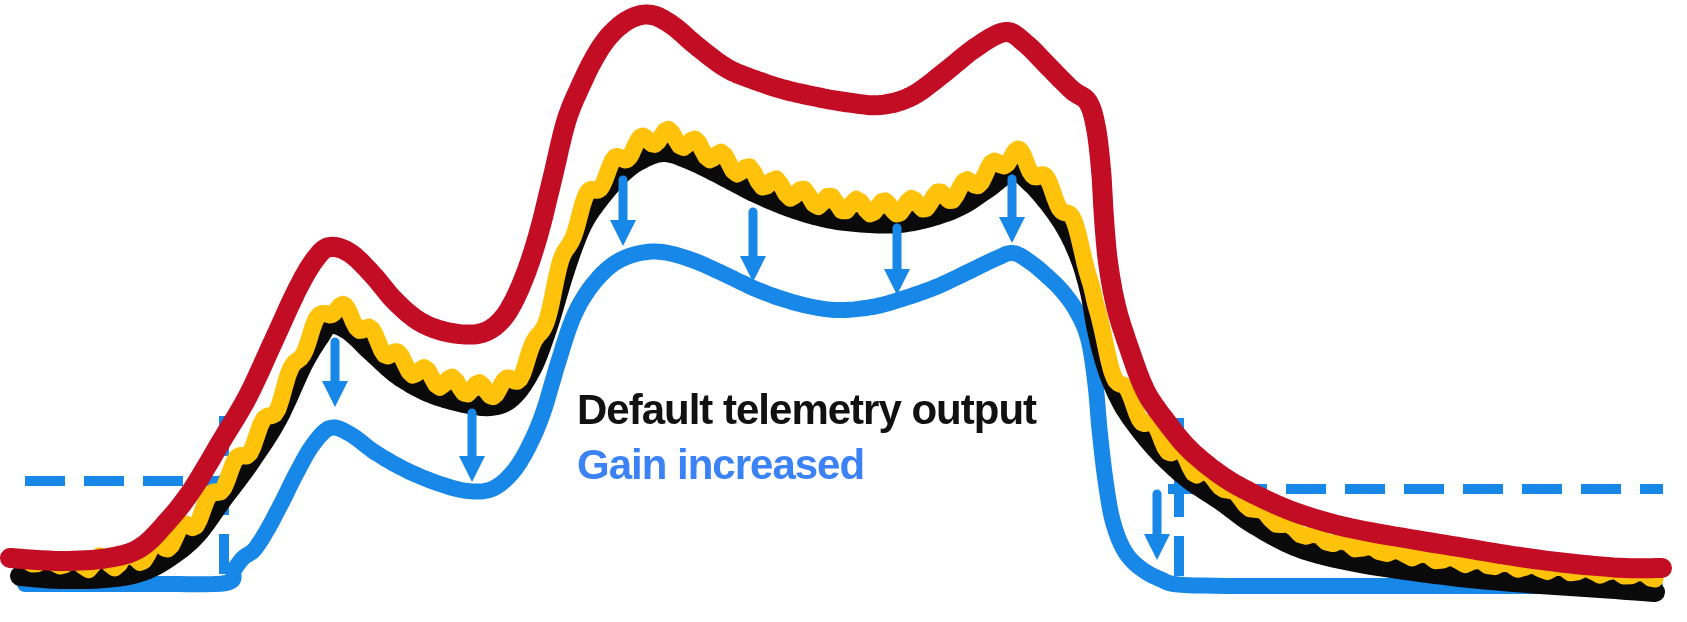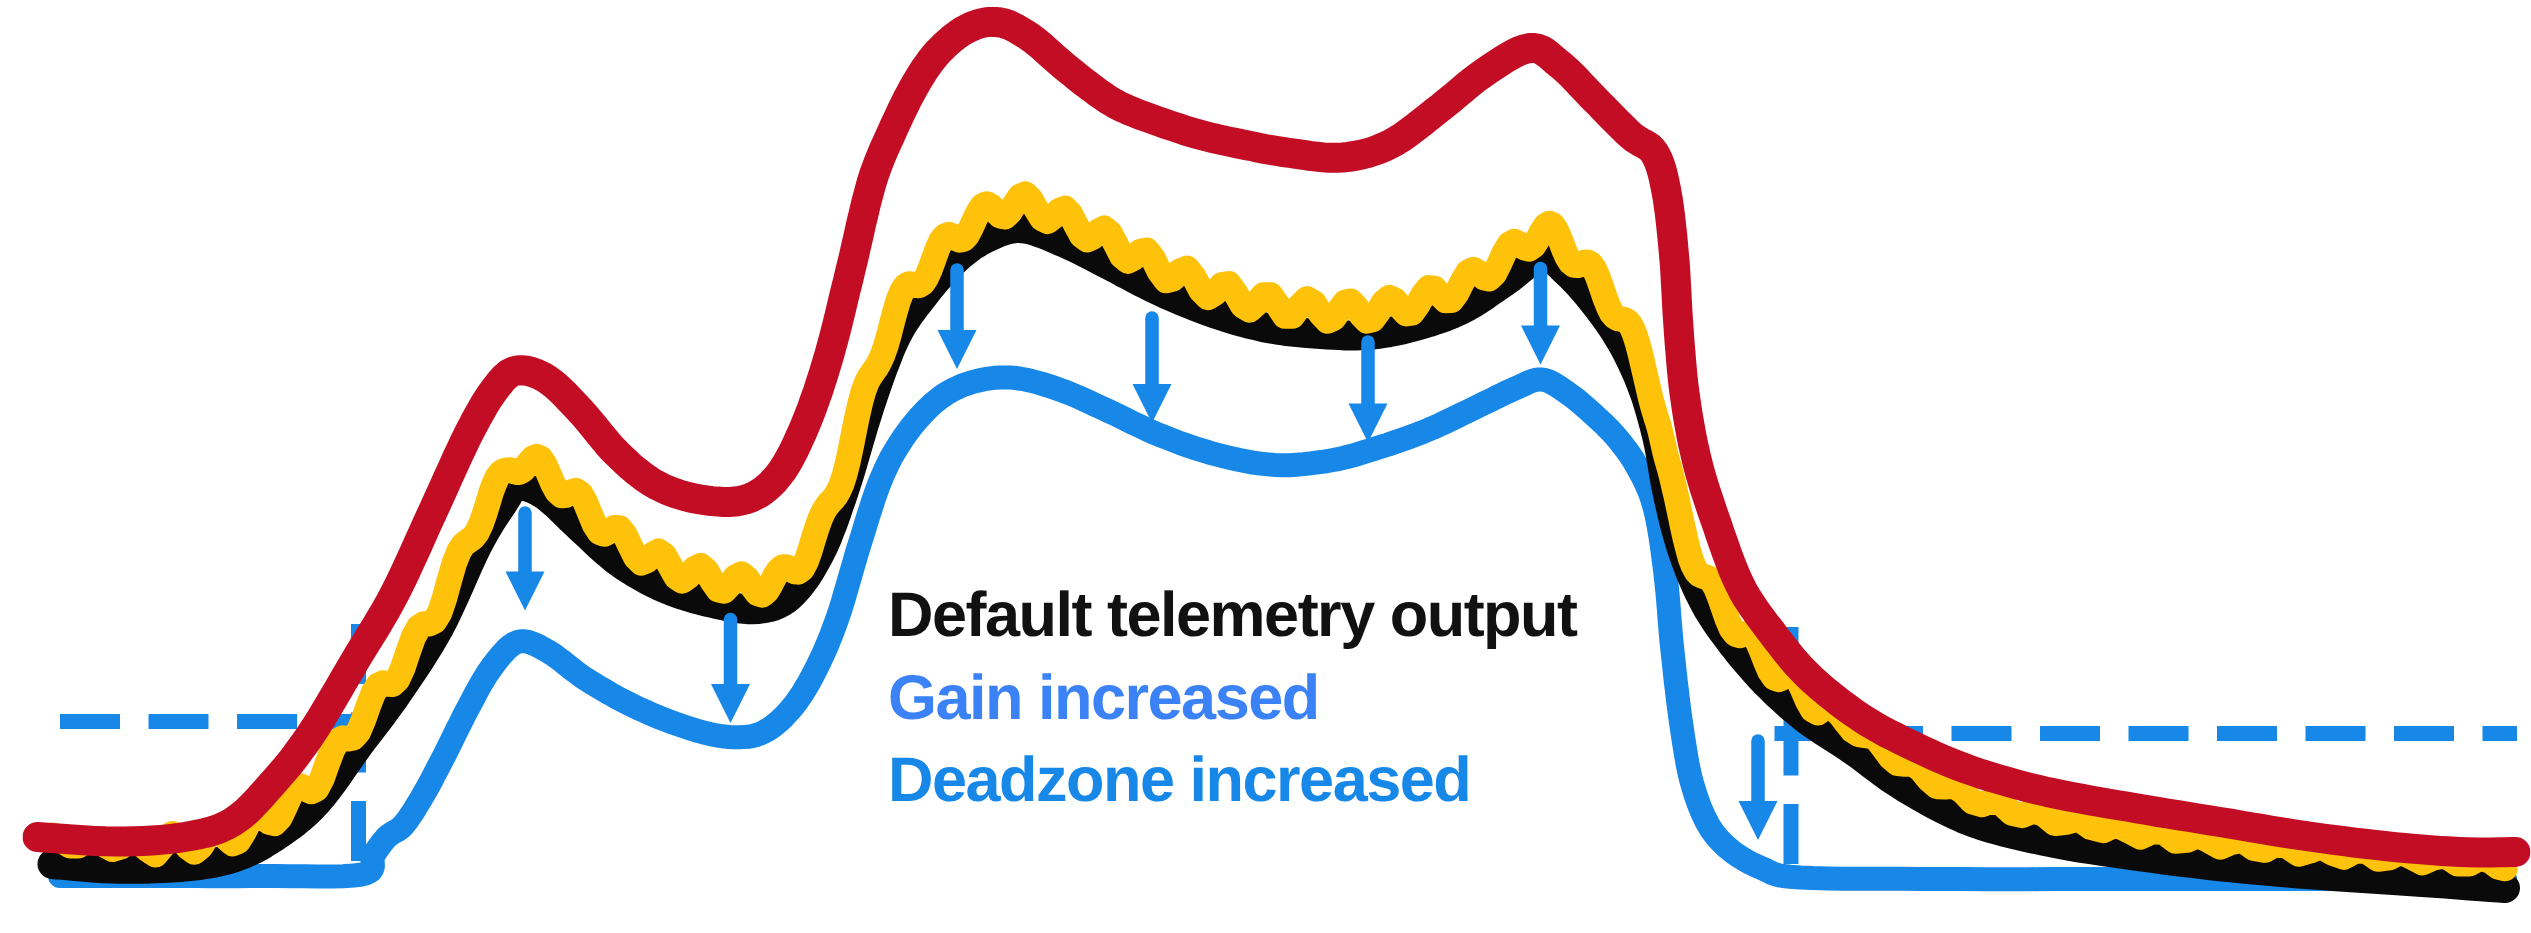--- a/index.html
+++ b/index.html
@@ -2,21 +2,21 @@
 <html><head>
 <meta charset="utf-8">
 <style>
   html,body{margin:0;padding:0;}
   body{
     width:1687px;height:622px;
     background:#ffffff;
     font-family:"Liberation Sans","DejaVu Sans",sans-serif;
     position:relative;overflow:hidden;
   }
-  #chart-stage{position:absolute;inset:0;width:1539px;height:622px;margin-left:15px;}
+  #chart-stage{position:absolute;inset:0;width:1539px;height:622px;}
   #curve-svg{position:absolute;left:0;top:0;}
   .legend{
     position:absolute;left:577px;top:382px;
     font-size:42px;line-height:55px;font-weight:700;
     letter-spacing:-1px;white-space:nowrap;
   }
   .legend-line{display:block;}
 </style>
 </head>
 <body>
@@ -57,15 +57,14 @@
       </g>
       <g>
         <line x1="1157" y1="494" x2="1157" y2="538" stroke="#1787E8" stroke-width="9" stroke-linecap="round"></line>
         <polygon points="1144,534 1170,534 1157,560" fill="#1787E8"></polygon>
       </g>
     </svg>
 
   <div class="legend">
     <span class="legend-line" style="color: rgb(17, 17, 17);">Default telemetry output</span>
     <span class="legend-line" style="color: #3b82f6;">Gain increased</span>
-    <span class="legend-line" style="color: rgb(23, 135, 232);">Deadzone increased</span>
   </div>
 </div>
 
 </body></html>

